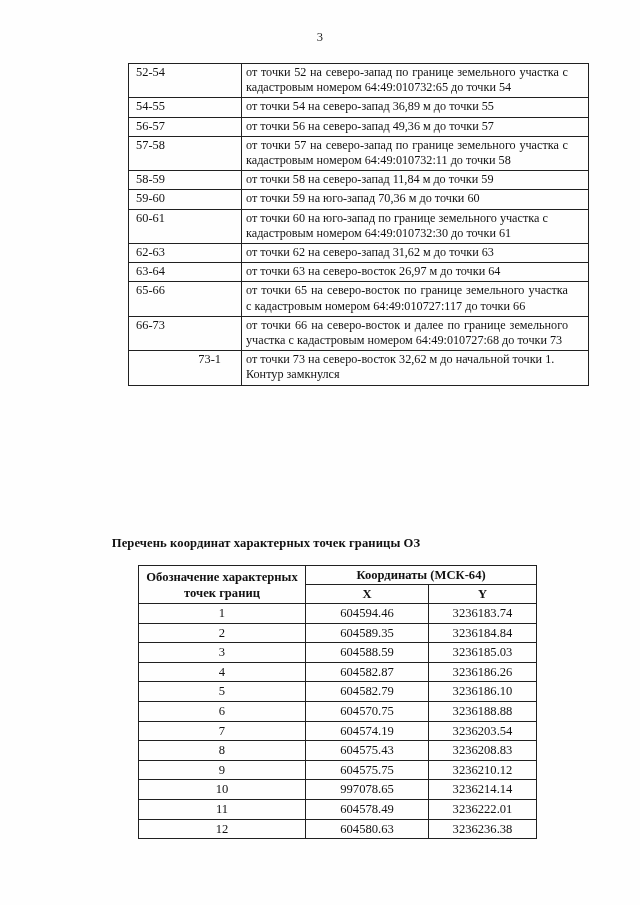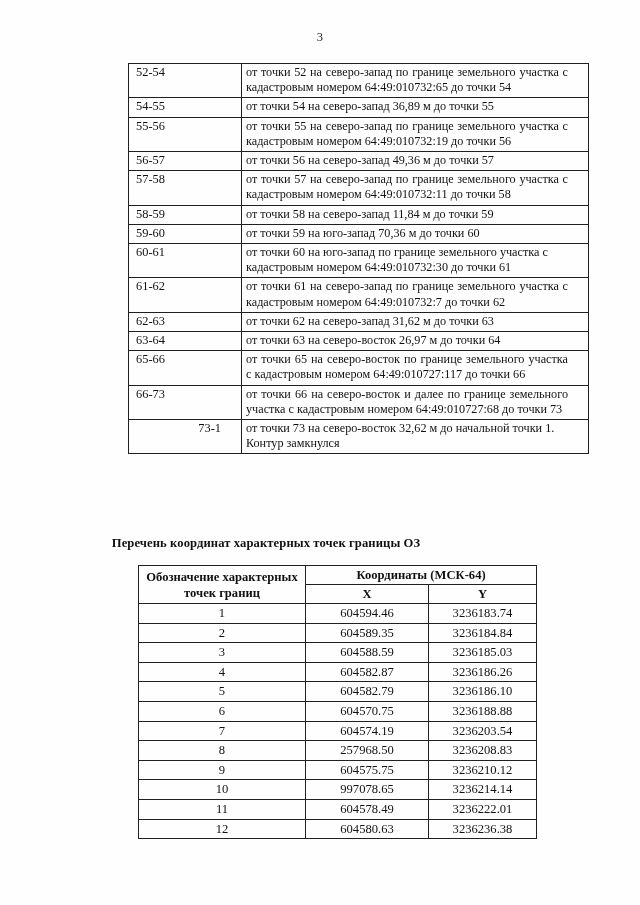--- a/index.html
+++ b/index.html
@@ -135,46 +135,38 @@
       <tbody id="desc-body">
           <tr>
             <td class="col-seg seg-label">52-54</td>
             <td class="seg-desc">от точки 52 на северо-запад по границе земельного участка с кадастровым номером 64:49:010732:65 до точки 54</td>
           </tr>
           <tr>
             <td class="col-seg seg-label">54-55</td>
             <td class="seg-desc nowrapline">от точки 54 на северо-запад 36,89 м до точки 55</td>
           </tr>
           <tr>
-            <td class="col-seg seg-label">55-56</td>
-            <td class="seg-desc">от точки 55 на северо-запад по границе земельного участка с кадастровым номером 64:49:010732:19 до точки 56</td>
-          </tr>
-          <tr>
             <td class="col-seg seg-label">56-57</td>
             <td class="seg-desc nowrapline">от точки 56 на северо-запад 49,36 м до точки 57</td>
           </tr>
           <tr>
             <td class="col-seg seg-label">57-58</td>
             <td class="seg-desc">от точки 57 на северо-запад по границе земельного участка с кадастровым номером 64:49:010732:11 до точки 58</td>
           </tr>
           <tr>
             <td class="col-seg seg-label">58-59</td>
             <td class="seg-desc nowrapline">от точки 58 на северо-запад 11,84 м до точки 59</td>
           </tr>
           <tr>
             <td class="col-seg seg-label">59-60</td>
             <td class="seg-desc nowrapline">от точки 59 на юго-запад 70,36 м до точки 60</td>
           </tr>
           <tr>
             <td class="col-seg seg-label">60-61</td>
             <td class="seg-desc nowrapline">от точки 60 на юго-запад по границе земельного участка с кадастровым номером 64:49:010732:30 до точки 61</td>
-          </tr>
-          <tr>
-            <td class="col-seg seg-label">61-62</td>
-            <td class="seg-desc">от точки 61 на северо-запад по границе земельного участка с кадастровым номером 64:49:010732:7 до точки 62</td>
           </tr>
           <tr>
             <td class="col-seg seg-label">62-63</td>
             <td class="seg-desc nowrapline">от точки 62 на северо-запад 31,62 м до точки 63</td>
           </tr>
           <tr>
             <td class="col-seg seg-label">63-64</td>
             <td class="seg-desc nowrapline">от точки 63 на северо-восток 26,97 м до точки 64</td>
           </tr>
           <tr>
@@ -243,21 +235,21 @@
             <td>604570.75</td>
             <td>3236188.88</td>
           </tr>
           <tr>
             <td>7</td>
             <td>604574.19</td>
             <td>3236203.54</td>
           </tr>
           <tr>
             <td>8</td>
-            <td>257968.50</td>
+            <td>604575.43</td>
             <td>3236208.83</td>
           </tr>
           <tr>
             <td>9</td>
             <td>604575.75</td>
             <td>3236210.12</td>
           </tr>
           <tr>
             <td>10</td>
             <td>997078.65</td>

